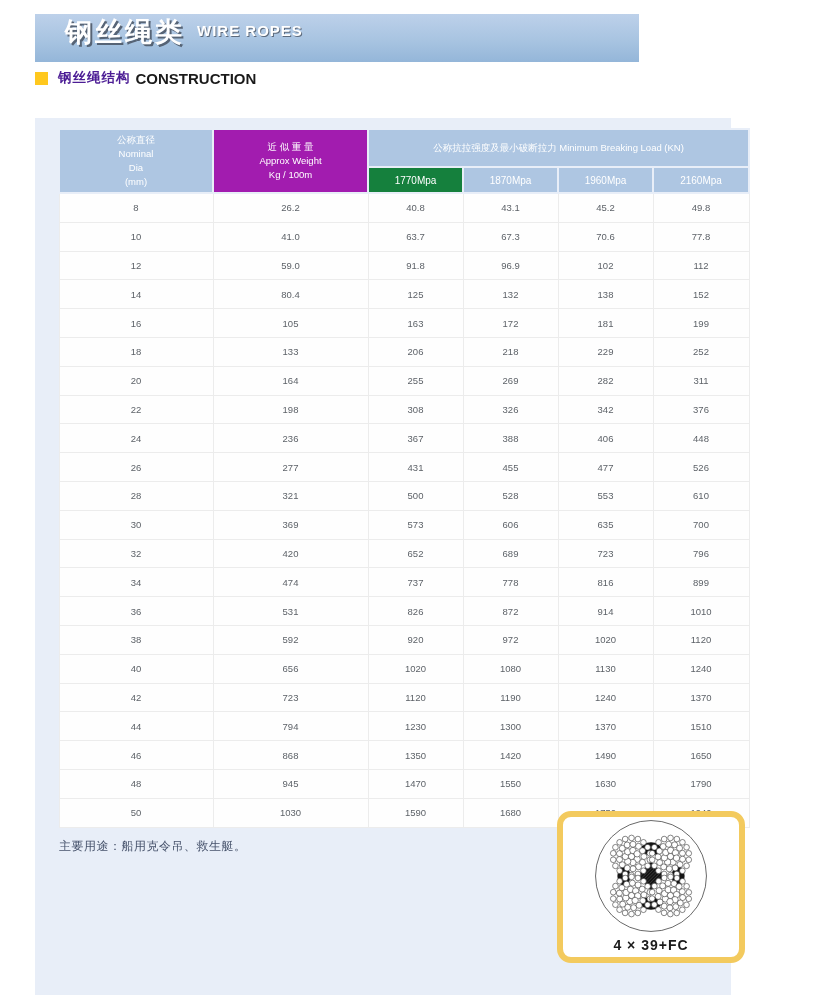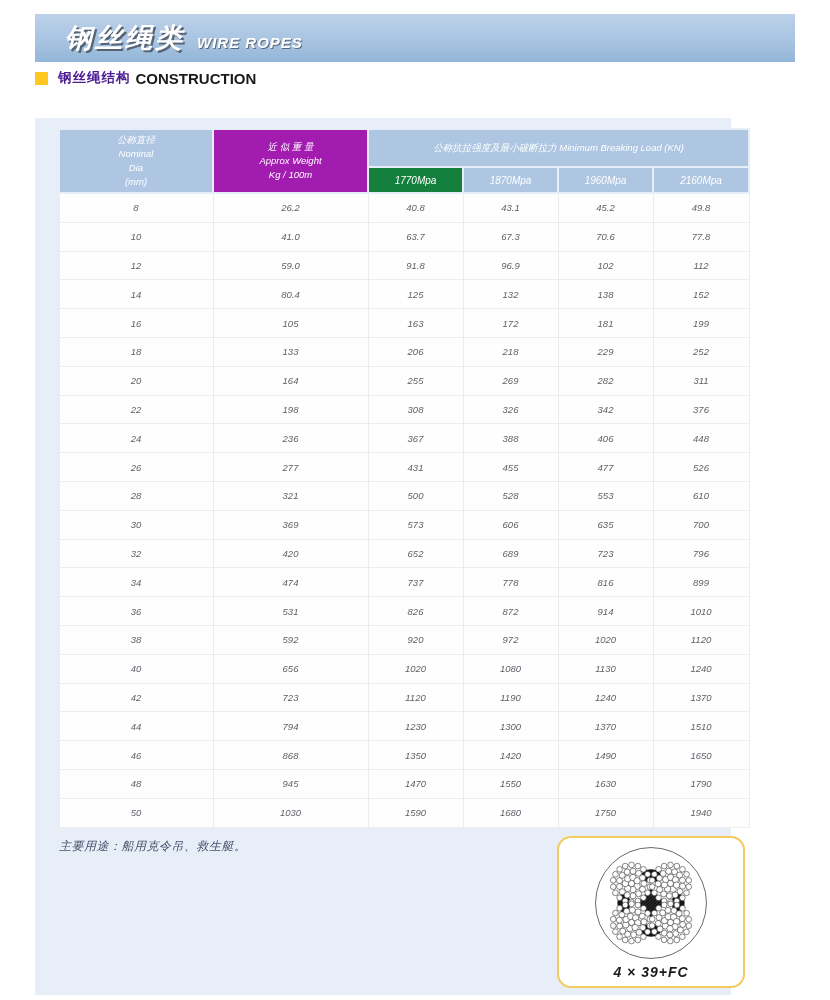--- a/index.html
+++ b/index.html
@@ -3,63 +3,63 @@
 <meta charset="utf-8">
 <style>
   html,body{margin:0;padding:0;}
   body{
     width:830px;height:1000px;position:relative;background:#ffffff;
     font-family:"Liberation Sans","DejaVu Sans",sans-serif;
     -webkit-font-smoothing:antialiased;
   }
   
   .titlebar{
-    position:absolute;left:35px;top:14px;width:760px;height:48px;
+    position:absolute;left:35px;top:14px;width:604px;height:48px;
     background:linear-gradient(180deg,#bdd1ea 0%,#a8c4e1 55%,#94b6d9 100%);
-    display:flex;align-items:center;padding-left:30px;box-sizing:border-box;font-style:italic;
+    display:flex;padding-left:30px;box-sizing:border-box;
   }
   .title-zh{
     font-size:27px;font-weight:bold;color:#ffffff;letter-spacing:3px;
     text-shadow:2px 2px 0 rgba(72,82,97,0.85);
   }
   .title-en{
     font-size:15px;font-weight:bold;color:#ffffff;margin-left:12px;letter-spacing:1px;
     text-shadow:1px 1px 0 rgba(72,82,97,0.8);padding-top:8px;
   }
   
   .section-head{position:absolute;left:35px;top:69px;height:18px;display:flex;align-items:center;}
   .yellow-sq{width:13px;height:13px;display:inline-block;margin-right:10px;}
   .sec-zh{font-size:13.5px;font-weight:bold;color:#4c1d95;letter-spacing:1px;}
   .sec-en{font-size:15px;font-weight:bold;color:#1a1a1a;margin-left:5px;}
   
-  .panel{position:absolute;left:35px;top:118px;width:696px;height:877px;font-style:italic;}
+  .panel{position:absolute;left:35px;top:118px;width:696px;height:877px;}
   
   table.spec{
     position:absolute;left:23px;top:10px;width:690px;
     border-collapse:collapse;table-layout:fixed;
   }
   table.spec th{
     color:#ffffff;font-weight:normal;font-size:9.5px;line-height:1.5;
     border:2px solid #e8eef8;padding:0;text-align:center;
   }
   table.spec .th-group{height:36px;}
   table.spec .th-grade{height:24px;font-size:10px;}
   table.spec td{
     background:#fefefe;border:1px solid #ececec;height:27.8px;
     text-align:center;font-size:9.5px;color:#5d6268;padding:0;
   }
   .hline{display:block;}
   
   .note{position:absolute;left:24px;top:720px;font-size:12px;color:#46526b;letter-spacing:0.5px;}
   
   .card{
-    position:absolute;left:522px;top:718px;width:188px;height:152px;
-    background:#ffffff;border:2px solid #ec4899;border-radius:14px;
+    position:absolute;left:522px;top:693px;width:188px;height:152px;
+    background:#ffffff;border:6px solid #ec4899;border-radius:14px;
     display:flex;flex-direction:column;align-items:center;justify-content:flex-start;
-    box-sizing:border-box;padding-top:6px;
+    box-sizing:border-box;padding-top:0;
   }
   .card svg{display:block;}
   .card-label{font-size:14px;font-weight:bold;color:#1a1a1a;margin-top:2px;letter-spacing:1px;}
 </style>
 </head>
 <body>
 
 <div class="titlebar">
   <span class="title-zh">钢丝绳类</span>
   <span class="title-en">WIRE ROPES</span>

